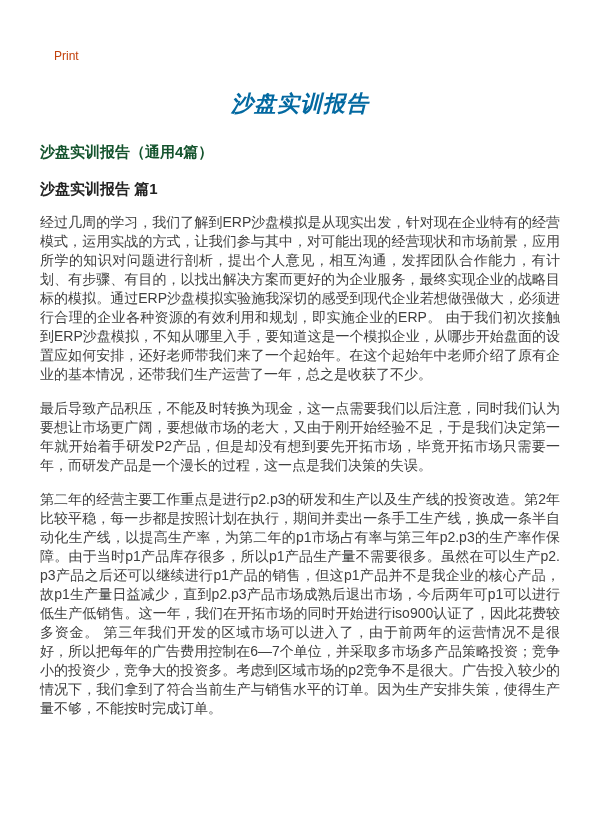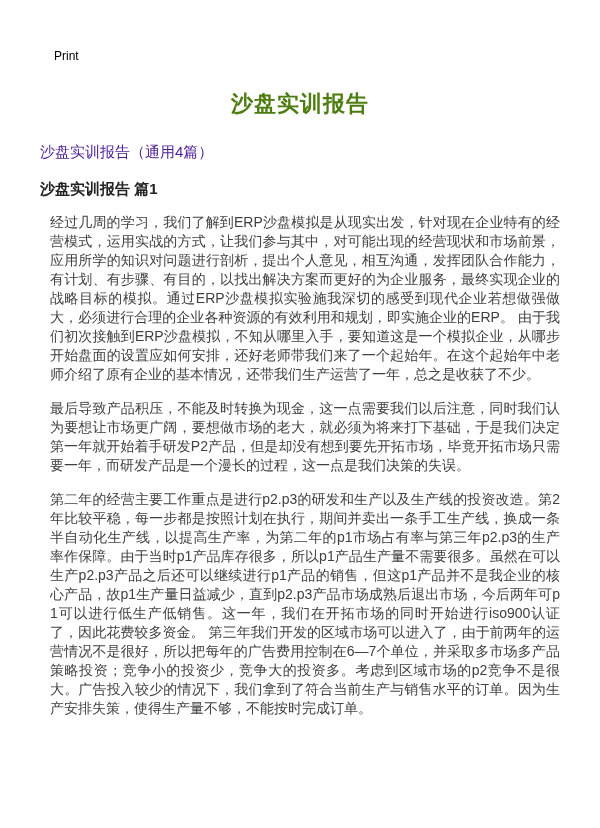--- a/index.html
+++ b/index.html
@@ -16,67 +16,67 @@
   }
   .page {
     box-sizing: border-box;
     width: 600px;
     height: 828px;
     padding: 46px 40px 40px 40px;
     background: #ffffff;
   }
   .print-link {
     font-size: 12px;
-    color: #000000;
+    color: #c2410c;
     margin: 0 0 20px 14px;
     display: inline-block;
     cursor: pointer;
   }
   h1.doc-title {
     text-align: center;
     font-size: 22px;
     font-weight: bold;
     margin: 6px 0 24px 0;
     letter-spacing: 1px;
   }
   h2.doc-subtitle {
     font-size: 15px;
-    font-weight: normal;
-    color: #4c1d95;
+    font-weight: bold;
+    color: #14532d;
     margin: 0 0 18px 0;
   }
   h3.section-heading {
     font-size: 15px;
     font-weight: bold;
     color: #222222;
     margin: 12px 0 14px 0;
   }
   p.body-para {
     font-size: 14px;
     line-height: 19px;
     color: #404040;
     text-align: justify;
     text-justify: inter-ideograph;
-    margin: 0 0 15px 10px;
+    margin: 0 0 15px 0;
     word-break: break-all;
   }
 </style>
 </head>
 <body>
 
 <div class="page">
 
   <span class="print-link">Print</span>
 
-  <h1 class="doc-title" style="color: #4d7c0f;">沙盘实训报告</h1>
+  <h1 class="doc-title" style="color: #0369a1; font-style: italic;">沙盘实训报告</h1>
 
   <h2 class="doc-subtitle">沙盘实训报告（通用4篇）</h2>
 
   <h3 class="section-heading">沙盘实训报告 篇1</h3>
 
   <p class="body-para">经过几周的学习，我们了解到ERP沙盘模拟是从现实出发，针对现在企业特有的经营模式，运用实战的方式，让我们参与其中，对可能出现的经营现状和市场前景，应用所学的知识对问题进行剖析，提出个人意见，相互沟通，发挥团队合作能力，有计划、有步骤、有目的，以找出解决方案而更好的为企业服务，最终实现企业的战略目标的模拟。通过ERP沙盘模拟实验施我深切的感受到现代企业若想做强做大，必须进行合理的企业各种资源的有效利用和规划，即实施企业的ERP。 由于我们初次接触到ERP沙盘模拟，不知从哪里入手，要知道这是一个模拟企业，从哪步开始盘面的设置应如何安排，还好老师带我们来了一个起始年。在这个起始年中老师介绍了原有企业的基本情况，还带我们生产运营了一年，总之是收获了不少。</p>
 
 
-  <p class="body-para">最后导致产品积压，不能及时转换为现金，这一点需要我们以后注意，同时我们认为要想让市场更广阔，要想做市场的老大，就必须为将来打下基础，于是我们决定第一年就开始着手研发P2产品，但是却没有想到要先开拓市场，毕竟开拓市场只需要一年，而研发产品是一个漫长的过程，这一点是我们决策的失误。</p>
+  <p class="body-para">最后导致产品积压，不能及时转换为现金，这一点需要我们以后注意，同时我们认为要想让市场更广阔，要想做市场的老大，又由于刚开始经验不足，于是我们决定第一年就开始着手研发P2产品，但是却没有想到要先开拓市场，毕竟开拓市场只需要一年，而研发产品是一个漫长的过程，这一点是我们决策的失误。</p>
 
   <p class="body-para">第二年的经营主要工作重点是进行p2.p3的研发和生产以及生产线的投资改造。第2年比较平稳，每一步都是按照计划在执行，期间并卖出一条手工生产线，换成一条半自动化生产线，以提高生产率，为第二年的p1市场占有率与第三年p2.p3的生产率作保障。由于当时p1产品库存很多，所以p1产品生产量不需要很多。虽然在可以生产p2.p3产品之后还可以继续进行p1产品的销售，但这p1产品并不是我企业的核心产品，故p1生产量日益减少，直到p2.p3产品市场成熟后退出市场，今后两年可p1可以进行低生产低销售。这一年，我们在开拓市场的同时开始进行iso900认证了，因此花费较多资金。 第三年我们开发的区域市场可以进入了，由于前两年的运营情况不是很好，所以把每年的广告费用控制在6—7个单位，并采取多市场多产品策略投资；竞争小的投资少，竞争大的投资多。考虑到区域市场的p2竞争不是很大。广告投入较少的情况下，我们拿到了符合当前生产与销售水平的订单。因为生产安排失策，使得生产量不够，不能按时完成订单。</p>
 
 </div>
 
 </body></html>

